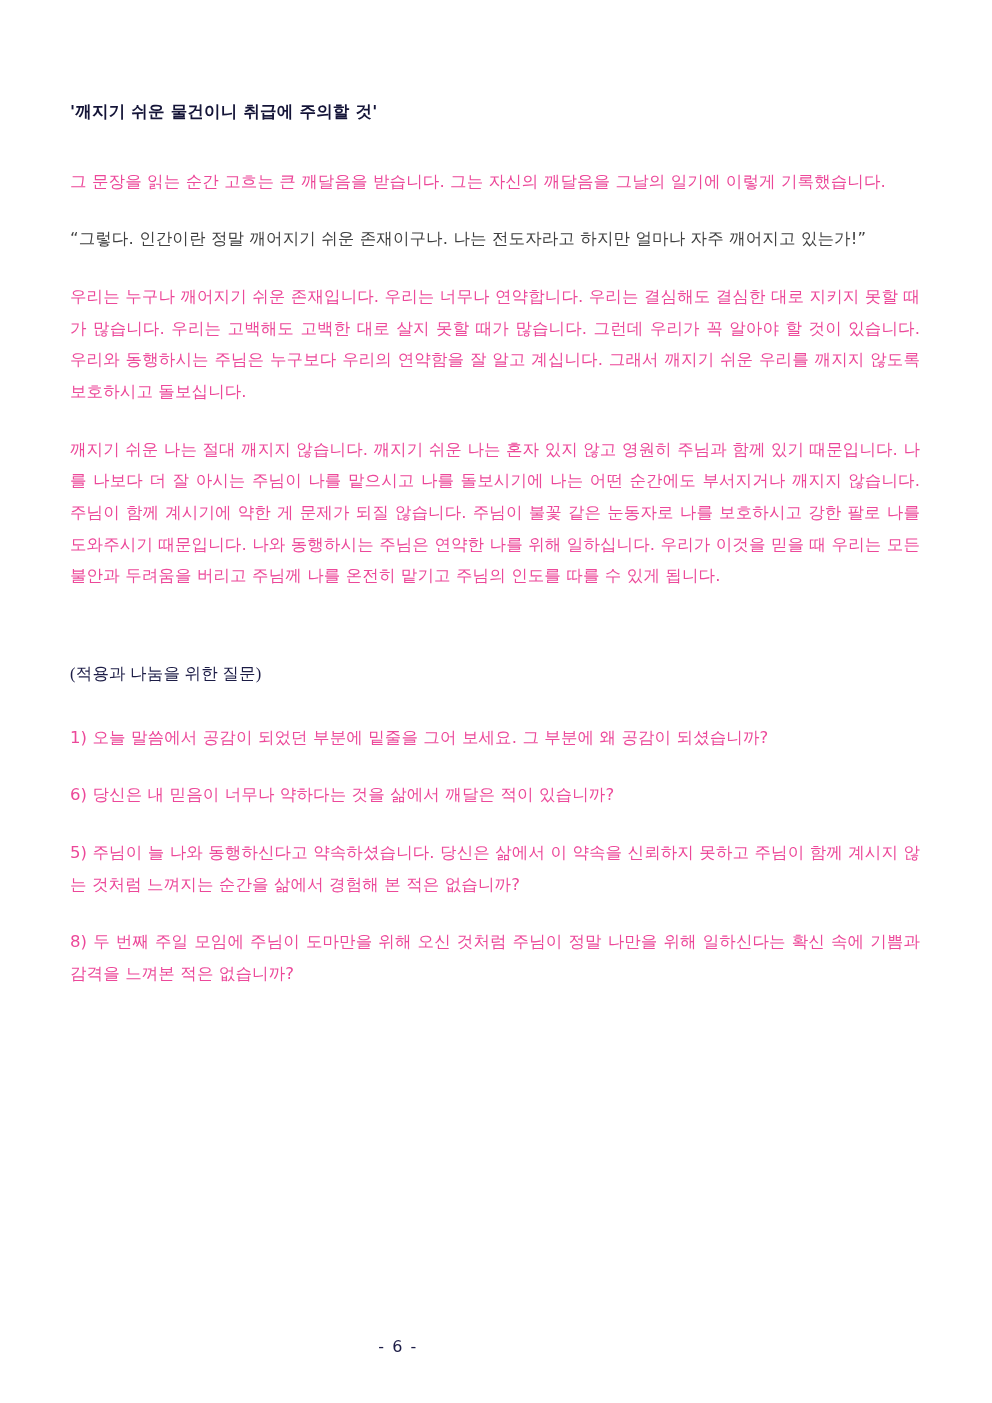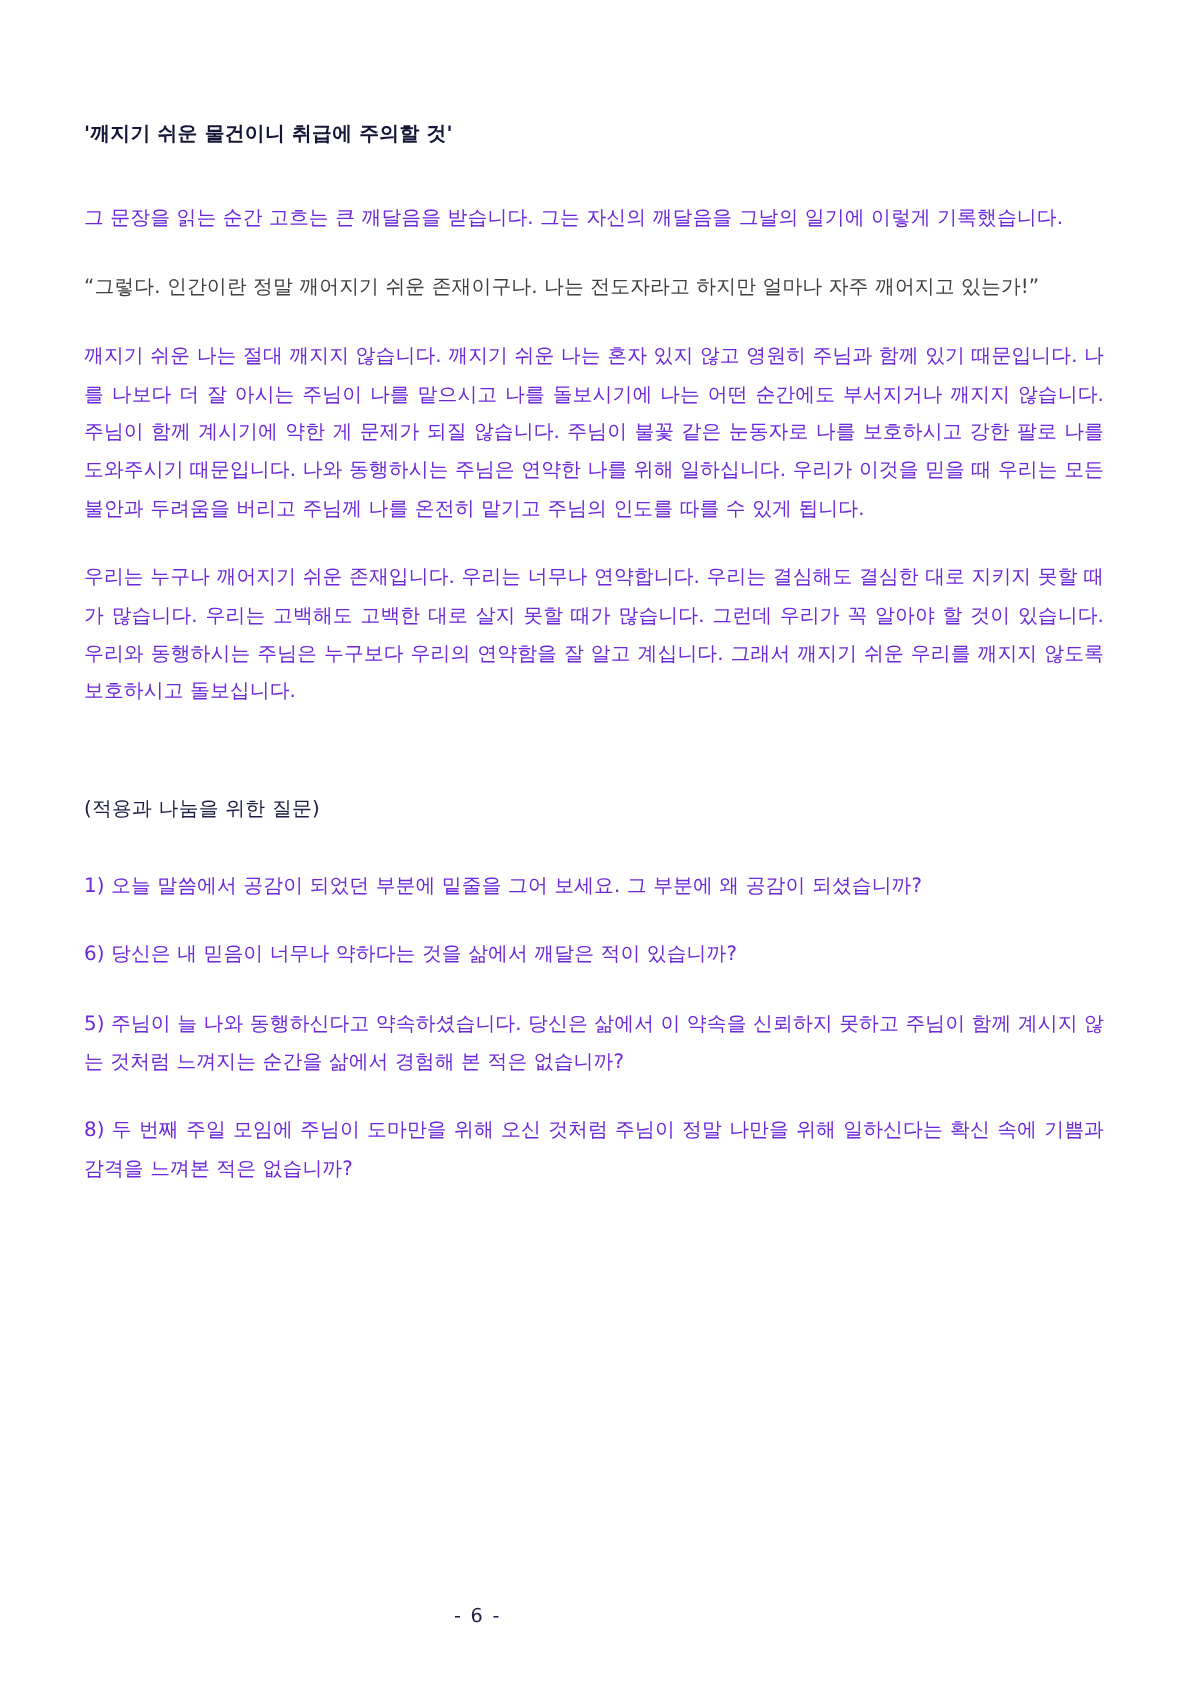--- a/index.html
+++ b/index.html
@@ -22,21 +22,21 @@
   }
   .doc-body {
     width: 850px;
   }
   p {
     margin: 0 0 26px 0;
     font-size: 16.5px;
     line-height: 1.92;
     text-align: justify;
     text-justify: inter-character;
-    color: #6d28d9;
+    color: #ec4899;
     letter-spacing: 0.1px;
   }
   .heading {
     font-weight: bold;
     font-size: 16.5px;
     margin-bottom: 38px;
     color: #141437;
     letter-spacing: 0.2px;
     text-align: left;
   }
@@ -45,20 +45,21 @@
   }
   .section-gap {
     height: 40px;
   }
   .questions-title {
     font-size: 16.5px;
     color: #1c1c46;
     margin-bottom: 32px;
     letter-spacing: 0.2px;
     text-align: left;
+    font-family: Liberation Serif, serif;
   }
   .q {
     margin-bottom: 26px;
     margin-top: 20px;
   }
   .pagenum {
     position: absolute;
     left: 0;
     right: 0;
     top: 1337px;
@@ -73,23 +74,23 @@
 
 <div class="page">
   <div class="doc-body">
 
     <p class="heading">'깨지기 쉬운 물건이니 취급에 주의할 것'</p>
 
     <p>그 문장을 읽는 순간 고흐는 큰 깨달음을 받습니다. 그는 자신의 깨달음을 그날의 일기에 이렇게 기록했습니다.</p>
 
     <p class="quote">“그렇다. 인간이란 정말 깨어지기 쉬운 존재이구나. 나는 전도자라고 하지만 얼마나 자주 깨어지고 있는가!”</p>
 
+    <p>우리는 누구나 깨어지기 쉬운 존재입니다. 우리는 너무나 연약합니다. 우리는 결심해도 결심한 대로 지키지 못할 때가 많습니다. 우리는 고백해도 고백한 대로 살지 못할 때가 많습니다. 그런데 우리가 꼭 알아야 할 것이 있습니다. 우리와 동행하시는 주님은 누구보다 우리의 연약함을 잘 알고 계십니다. 그래서 깨지기 쉬운 우리를 깨지지 않도록 보호하시고 돌보십니다.</p>
+
     <p>깨지기 쉬운 나는 절대 깨지지 않습니다. 깨지기 쉬운 나는 혼자 있지 않고 영원히 주님과 함께 있기 때문입니다. 나를 나보다 더 잘 아시는 주님이 나를 맡으시고 나를 돌보시기에 나는 어떤 순간에도 부서지거나 깨지지 않습니다. 주님이 함께 계시기에 약한 게 문제가 되질 않습니다. 주님이 불꽃 같은 눈동자로 나를 보호하시고 강한 팔로 나를 도와주시기 때문입니다. 나와 동행하시는 주님은 연약한 나를 위해 일하십니다. 우리가 이것을 믿을 때 우리는 모든 불안과 두려움을 버리고 주님께 나를 온전히 맡기고 주님의 인도를 따를 수 있게 됩니다.</p>
-
-    <p>우리는 누구나 깨어지기 쉬운 존재입니다. 우리는 너무나 연약합니다. 우리는 결심해도 결심한 대로 지키지 못할 때가 많습니다. 우리는 고백해도 고백한 대로 살지 못할 때가 많습니다. 그런데 우리가 꼭 알아야 할 것이 있습니다. 우리와 동행하시는 주님은 누구보다 우리의 연약함을 잘 알고 계십니다. 그래서 깨지기 쉬운 우리를 깨지지 않도록 보호하시고 돌보십니다.</p>
 
     <div class="section-gap"></div>
 
     <p class="questions-title">(적용과 나눔을 위한 질문)</p>
 
     <p class="q">1) 오늘 말씀에서 공감이 되었던 부분에 밑줄을 그어 보세요. 그 부분에 왜 공감이 되셨습니까?</p>
     <p class="q">6) 당신은 내 믿음이 너무나 약하다는 것을 삶에서 깨달은 적이 있습니까?</p>
     <p class="q">5) 주님이 늘 나와 동행하신다고 약속하셨습니다. 당신은 삶에서 이 약속을 신뢰하지 못하고 주님이 함께 계시지 않는 것처럼 느껴지는 순간을 삶에서 경험해 본 적은 없습니까?</p>
     <p class="q">8) 두 번째 주일 모임에 주님이 도마만을 위해 오신 것처럼 주님이 정말 나만을 위해 일하신다는 확신 속에 기쁨과 감격을 느껴본 적은 없습니까?</p>
 

